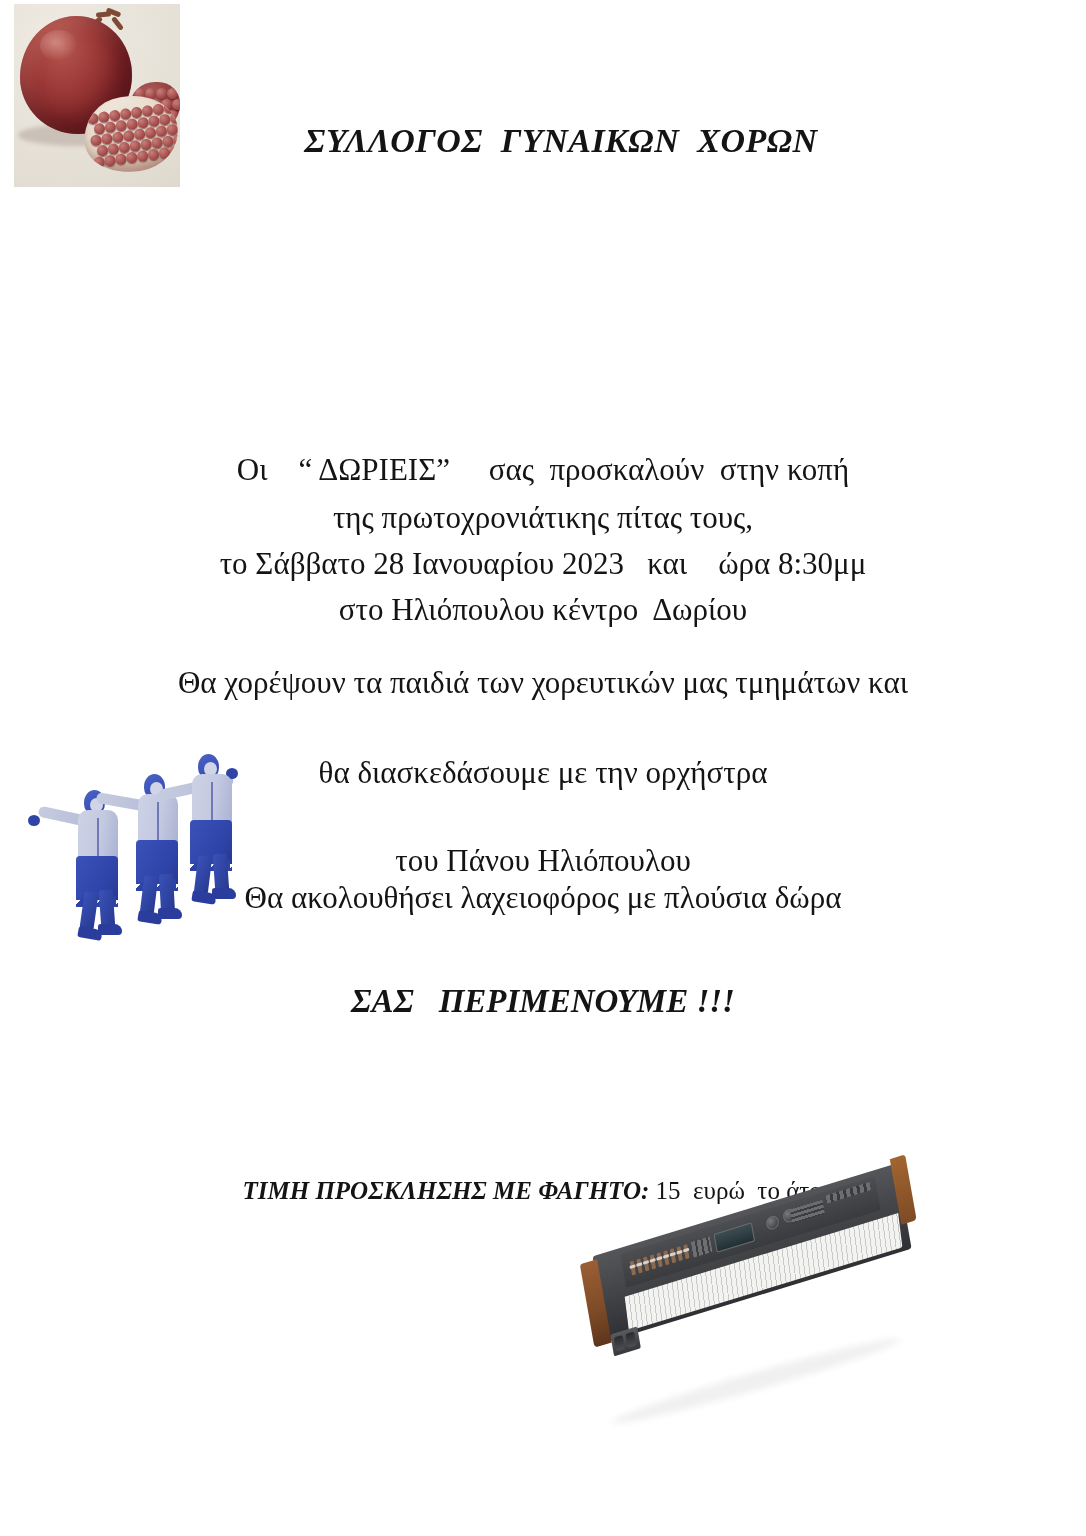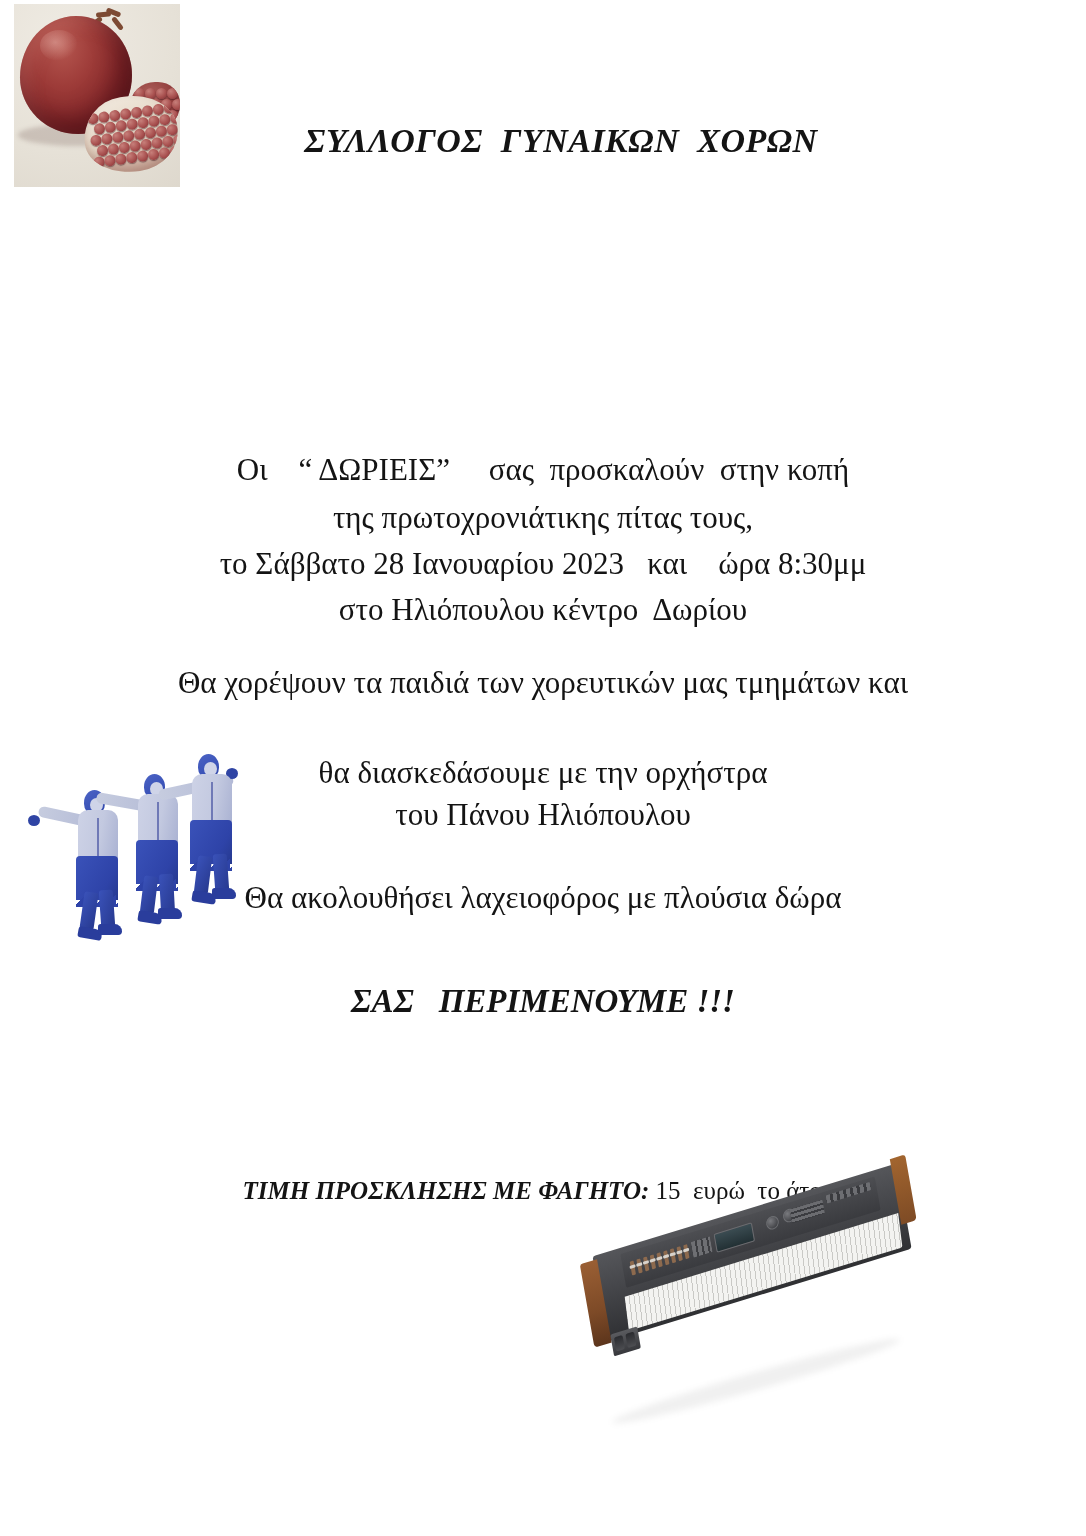--- a/index.html
+++ b/index.html
@@ -567,21 +567,21 @@
       <div class="d-pants" style="left:150px; top:68px;"></div>
       <div class="d-leg" style="left:156px; top:104px; transform:rotate(7deg);"></div>
       <div class="d-leg" style="left:174px; top:102px; transform:rotate(-4deg);"></div>
       <div class="d-shoe" style="left:152px; top:140px; transform:rotate(9deg);"></div>
       <div class="d-shoe" style="left:172px; top:136px;"></div>
     </div>
 
   </div>
 
   <div class="line body-line" style="top:755px;">θα διασκεδάσουμε με την ορχήστρα</div>
-  <div class="line body-line" style="top:797px;">του Πάνου Ηλιόπουλου</div>
+  <div class="line body-line" style="top:843px;">του Πάνου Ηλιόπουλου</div>
   <div class="line body-line" style="top:880px;">Θα ακολουθήσει λαχειοφόρος με πλούσια δώρα</div>
 
   <div class="line shout" style="top:983px;">ΣΑΣ   ΠΕΡΙΜΕΝΟΥΜΕ !!!</div>
 
   <div class="line price-1" style="top:1149px;">
     <em>ΤΙΜΗ ΠΡΟΣΚΛΗΣΗΣ ΜΕ ΦΑΓΗΤΟ:</em><span> 15  ευρώ  το άτομο  -</span>
   </div>
 
   <div class="keyboard">
     <div class="kb-shadow"></div>

